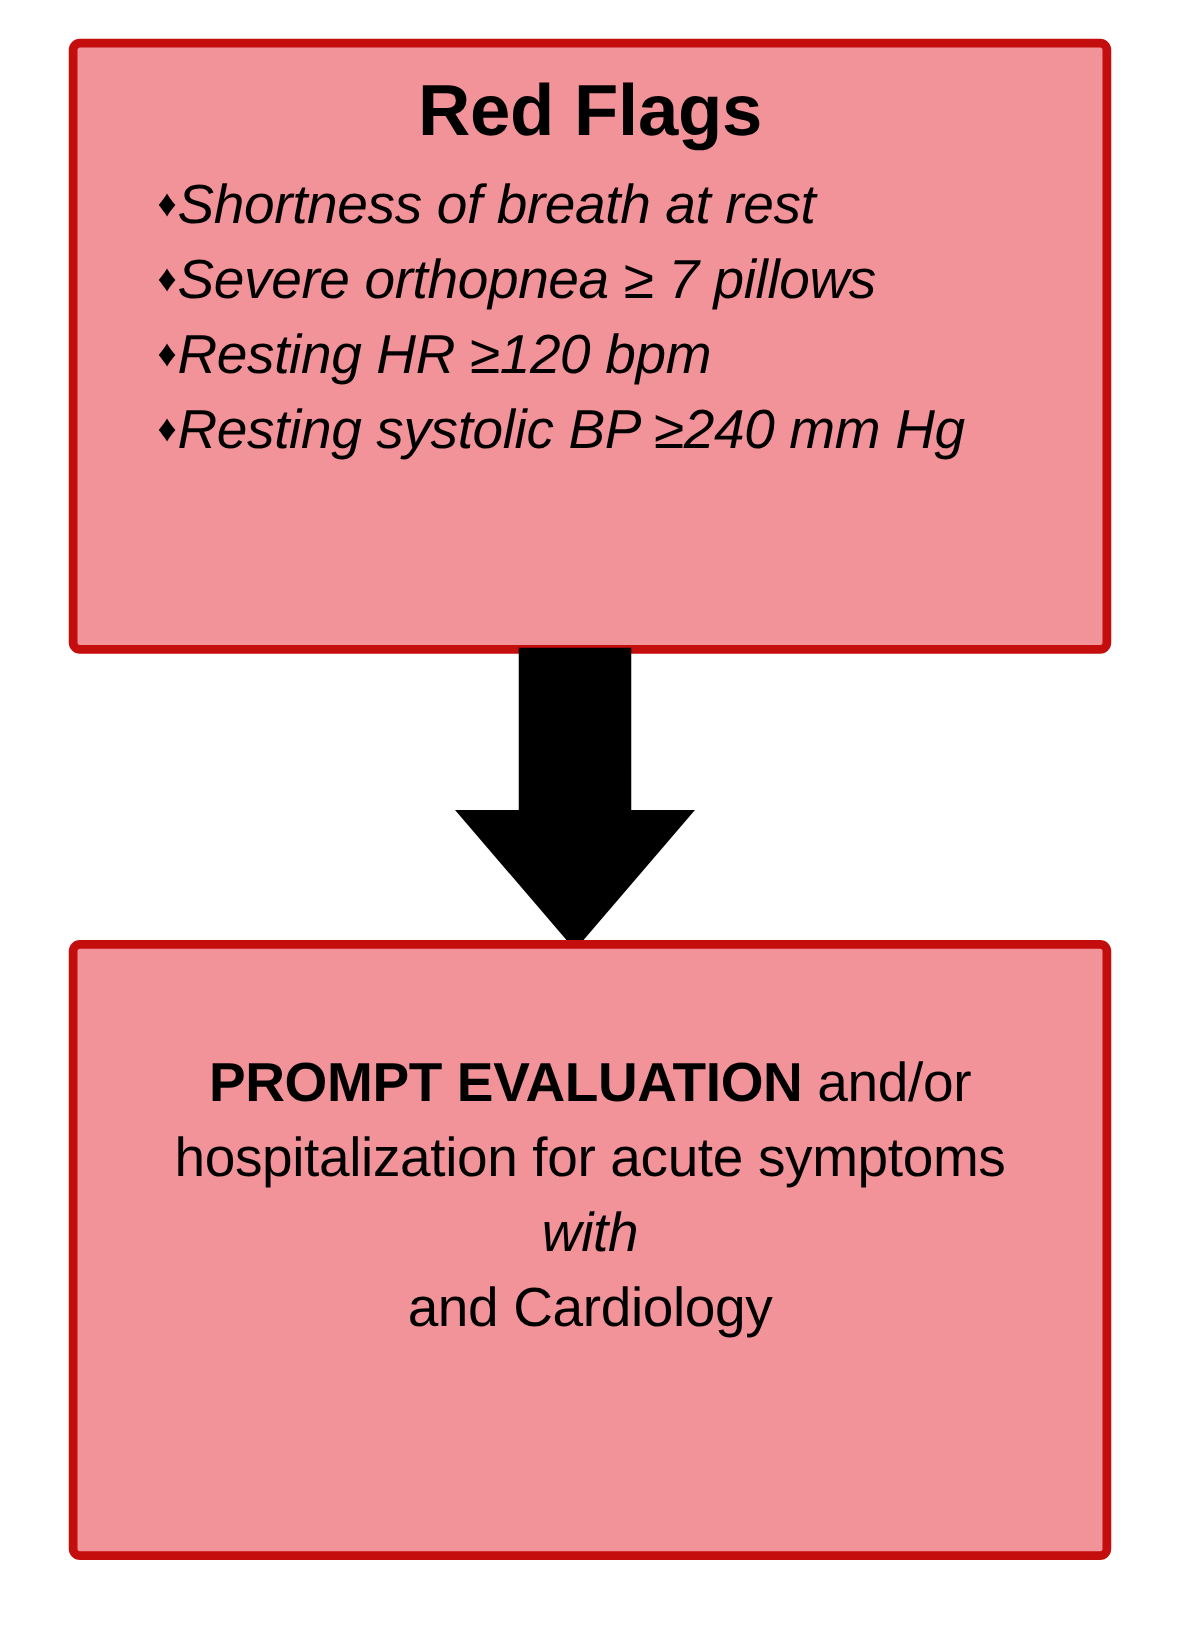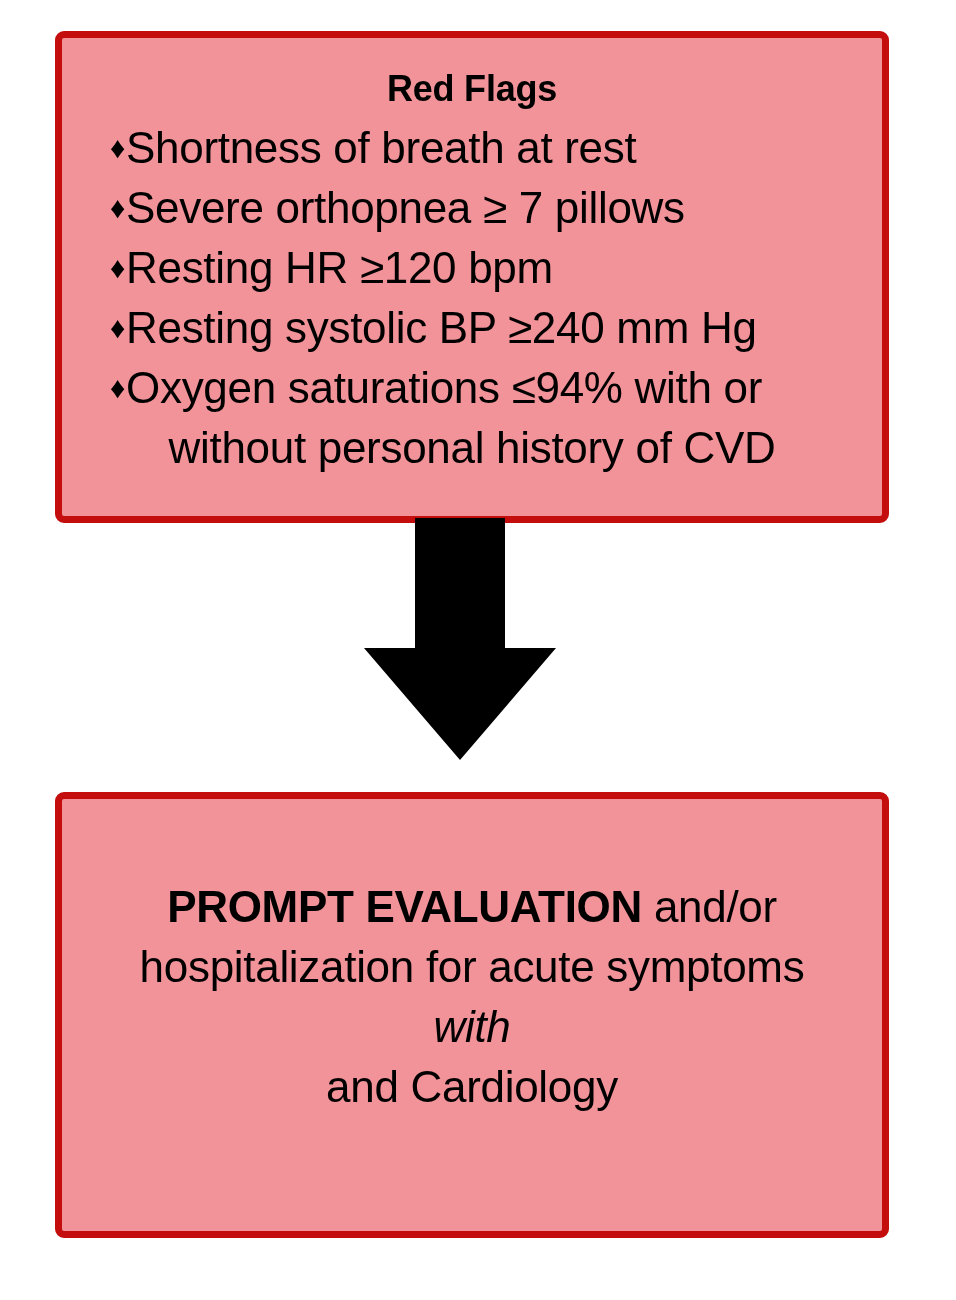--- a/index.html
+++ b/index.html
@@ -35,32 +35,33 @@
 
   
   #red-flags-box {
     left: 55px;
     top: 31px;
     width: 834px;
     height: 492px;
   }
 
   .box-title {
-    font-size: 36px;
+    font-size: 58px;
     font-weight: bold;
     text-align: center;
     line-height: 58px;
     margin-top: 22px;
     letter-spacing: -0.2px;
   }
 
   .bullet-list {
-    margin: 0;
+    margin: 16px;
     padding: 0;
     list-style: none;
+    font-style: italic;
   }
 
   .bullet-item {
     font-size: 44px;
     line-height: 60px;
     text-align: center;
     letter-spacing: -0.3px;
     padding: 0 18px;
   }
 
@@ -86,23 +87,23 @@
     position: absolute;
     left: 360px;
     top: 518px;
     width: 200px;
     height: 242px;
   }
 
   
   #action-box {
     left: 55px;
-    top: 792px;
+    top: 752px;
     width: 834px;
-    height: 446px;
+    height: 496px;
   }
 
   .action-lines {
     margin: 0;
     padding: 0 16px;
     list-style: none;
     margin-top: 78px;
   }
 
   .action-line {
@@ -138,26 +139,20 @@
       <li class="bullet-item">
         <span class="bullet-line-1">
           <span class="bullet-glyph">♦</span><span>Resting HR ≥120 bpm</span>
         </span>
       </li>
       <li class="bullet-item">
         <span class="bullet-line-1">
           <span class="bullet-glyph">♦</span><span>Resting systolic BP ≥240 mm Hg</span>
         </span>
       </li>
-      <li class="bullet-item">
-        <span class="bullet-line-1">
-          <span class="bullet-glyph">♦</span><span>Oxygen saturations ≤94% with or</span>
-        </span>
-        <span class="bullet-line-2">without personal history of CVD</span>
-      </li>
     </ul>
   </div>
 
   <svg id="flow-arrow" viewBox="0 0 200 242">
     <polygon points="55,0 145,0 145,130 196,130 100,242 4,130 55,130" fill="#000000"></polygon>
   </svg>
 
   <div class="node-box" id="action-box">
     <ul class="action-lines">
       <li class="action-line">

